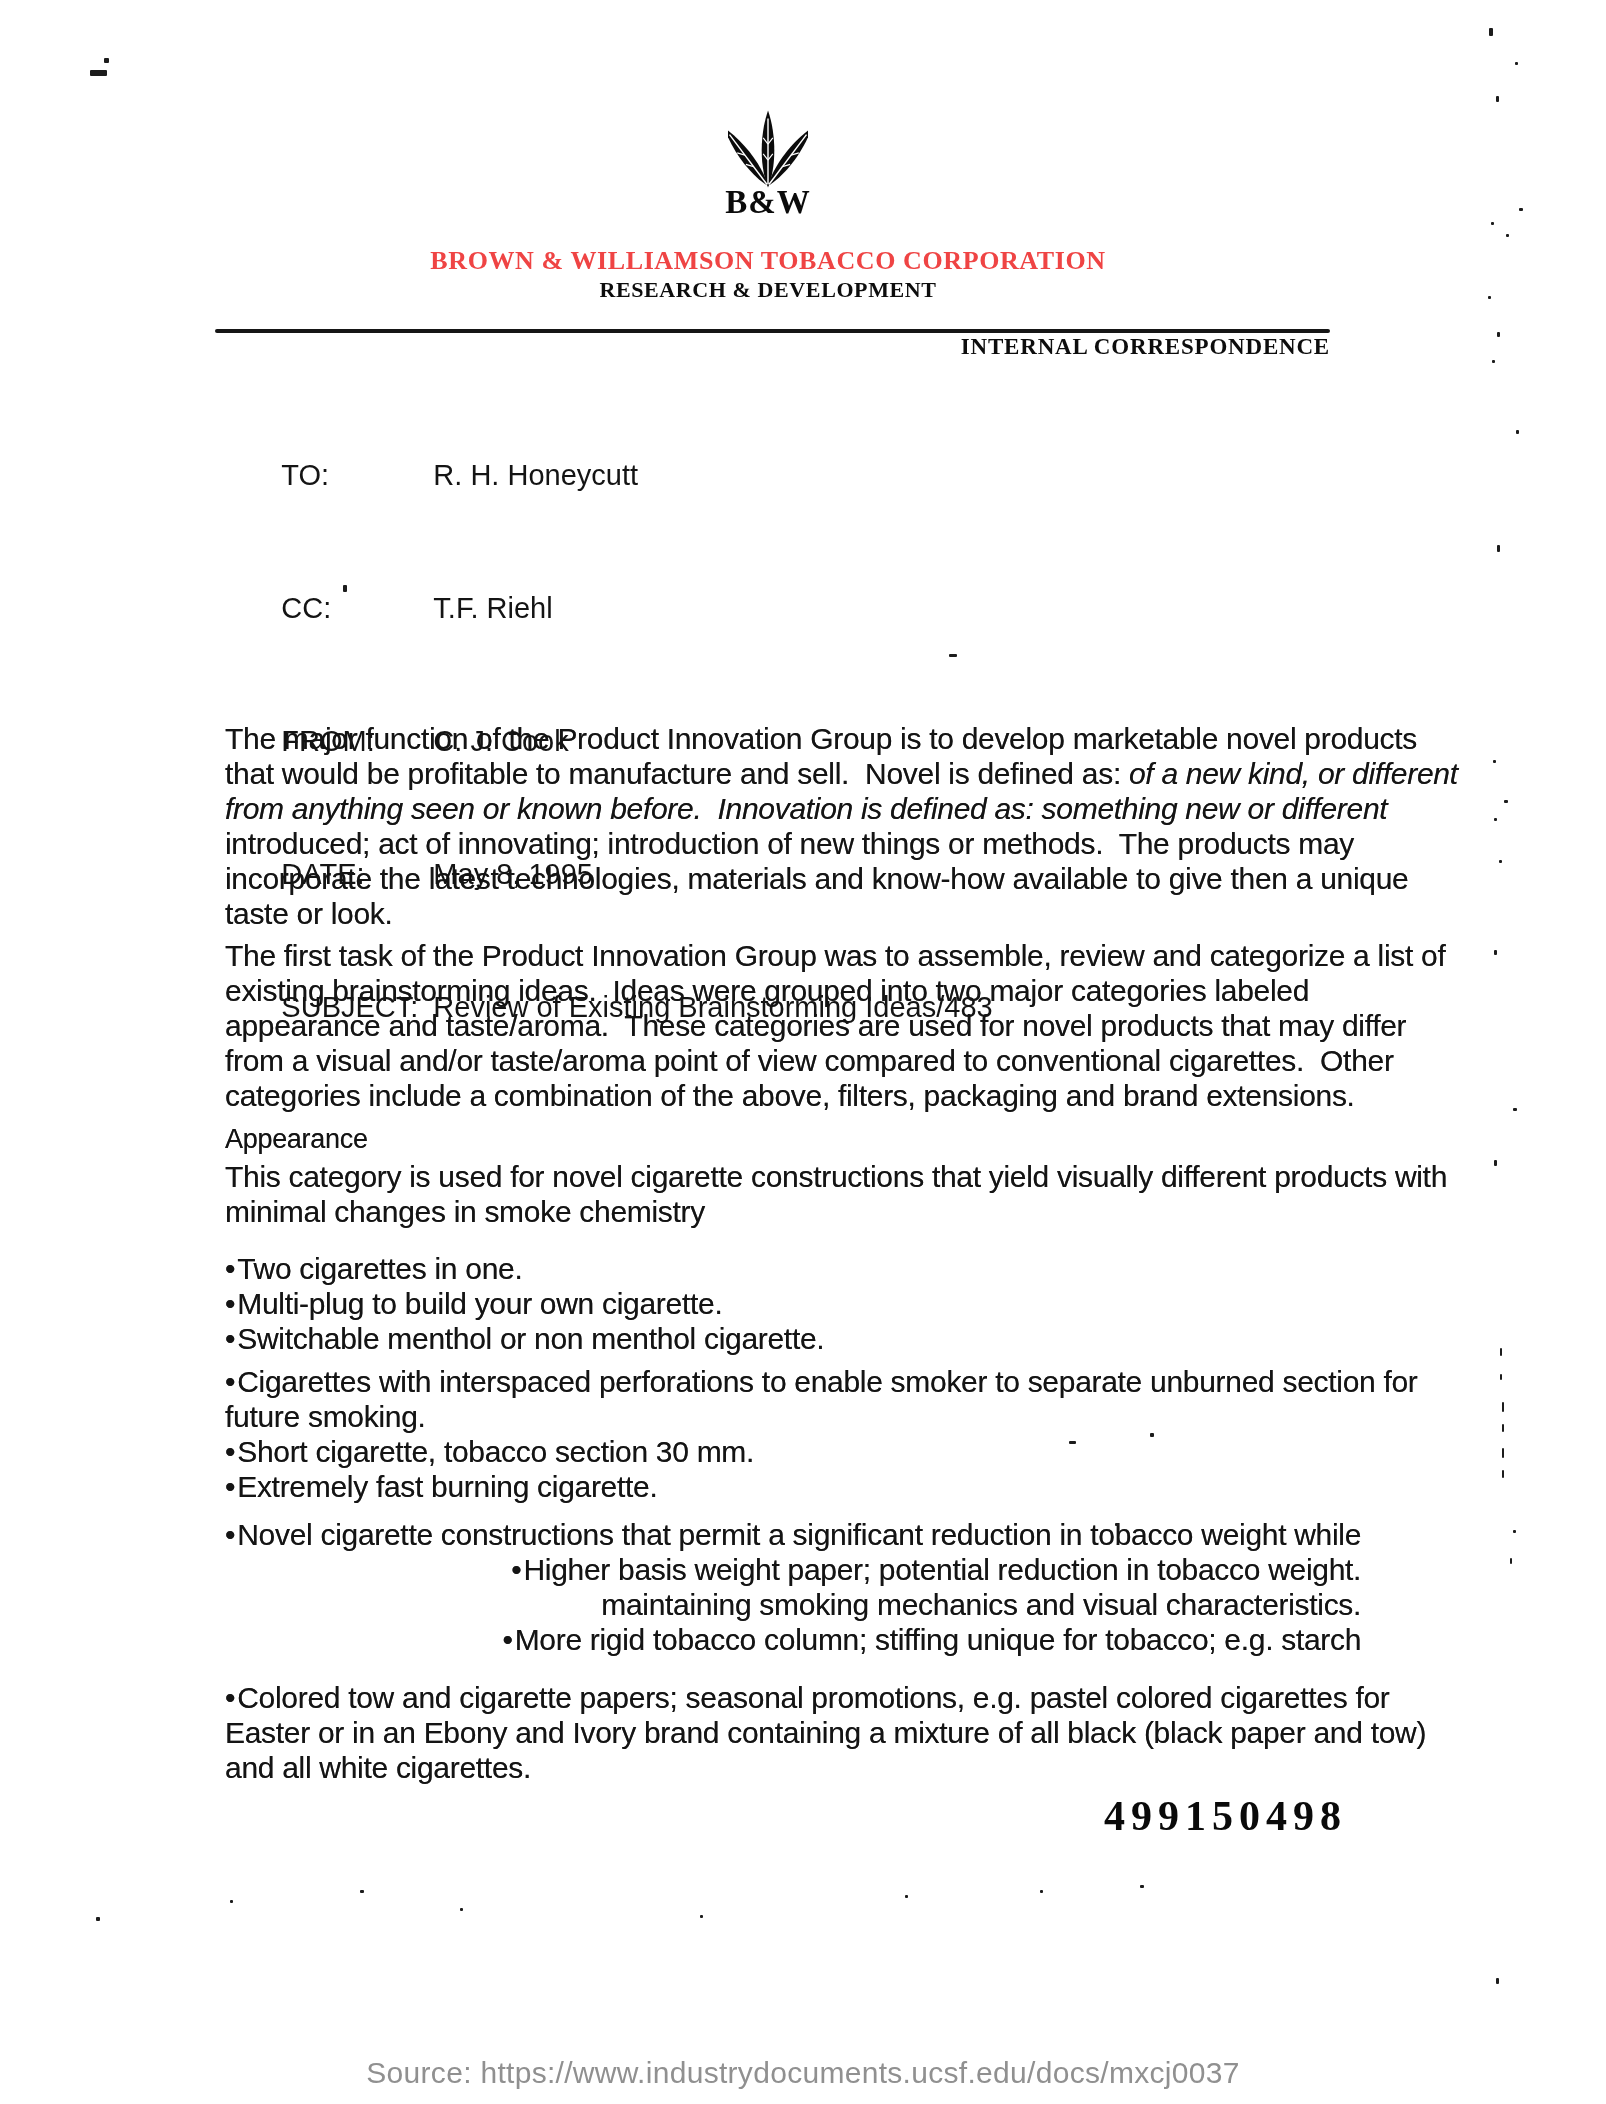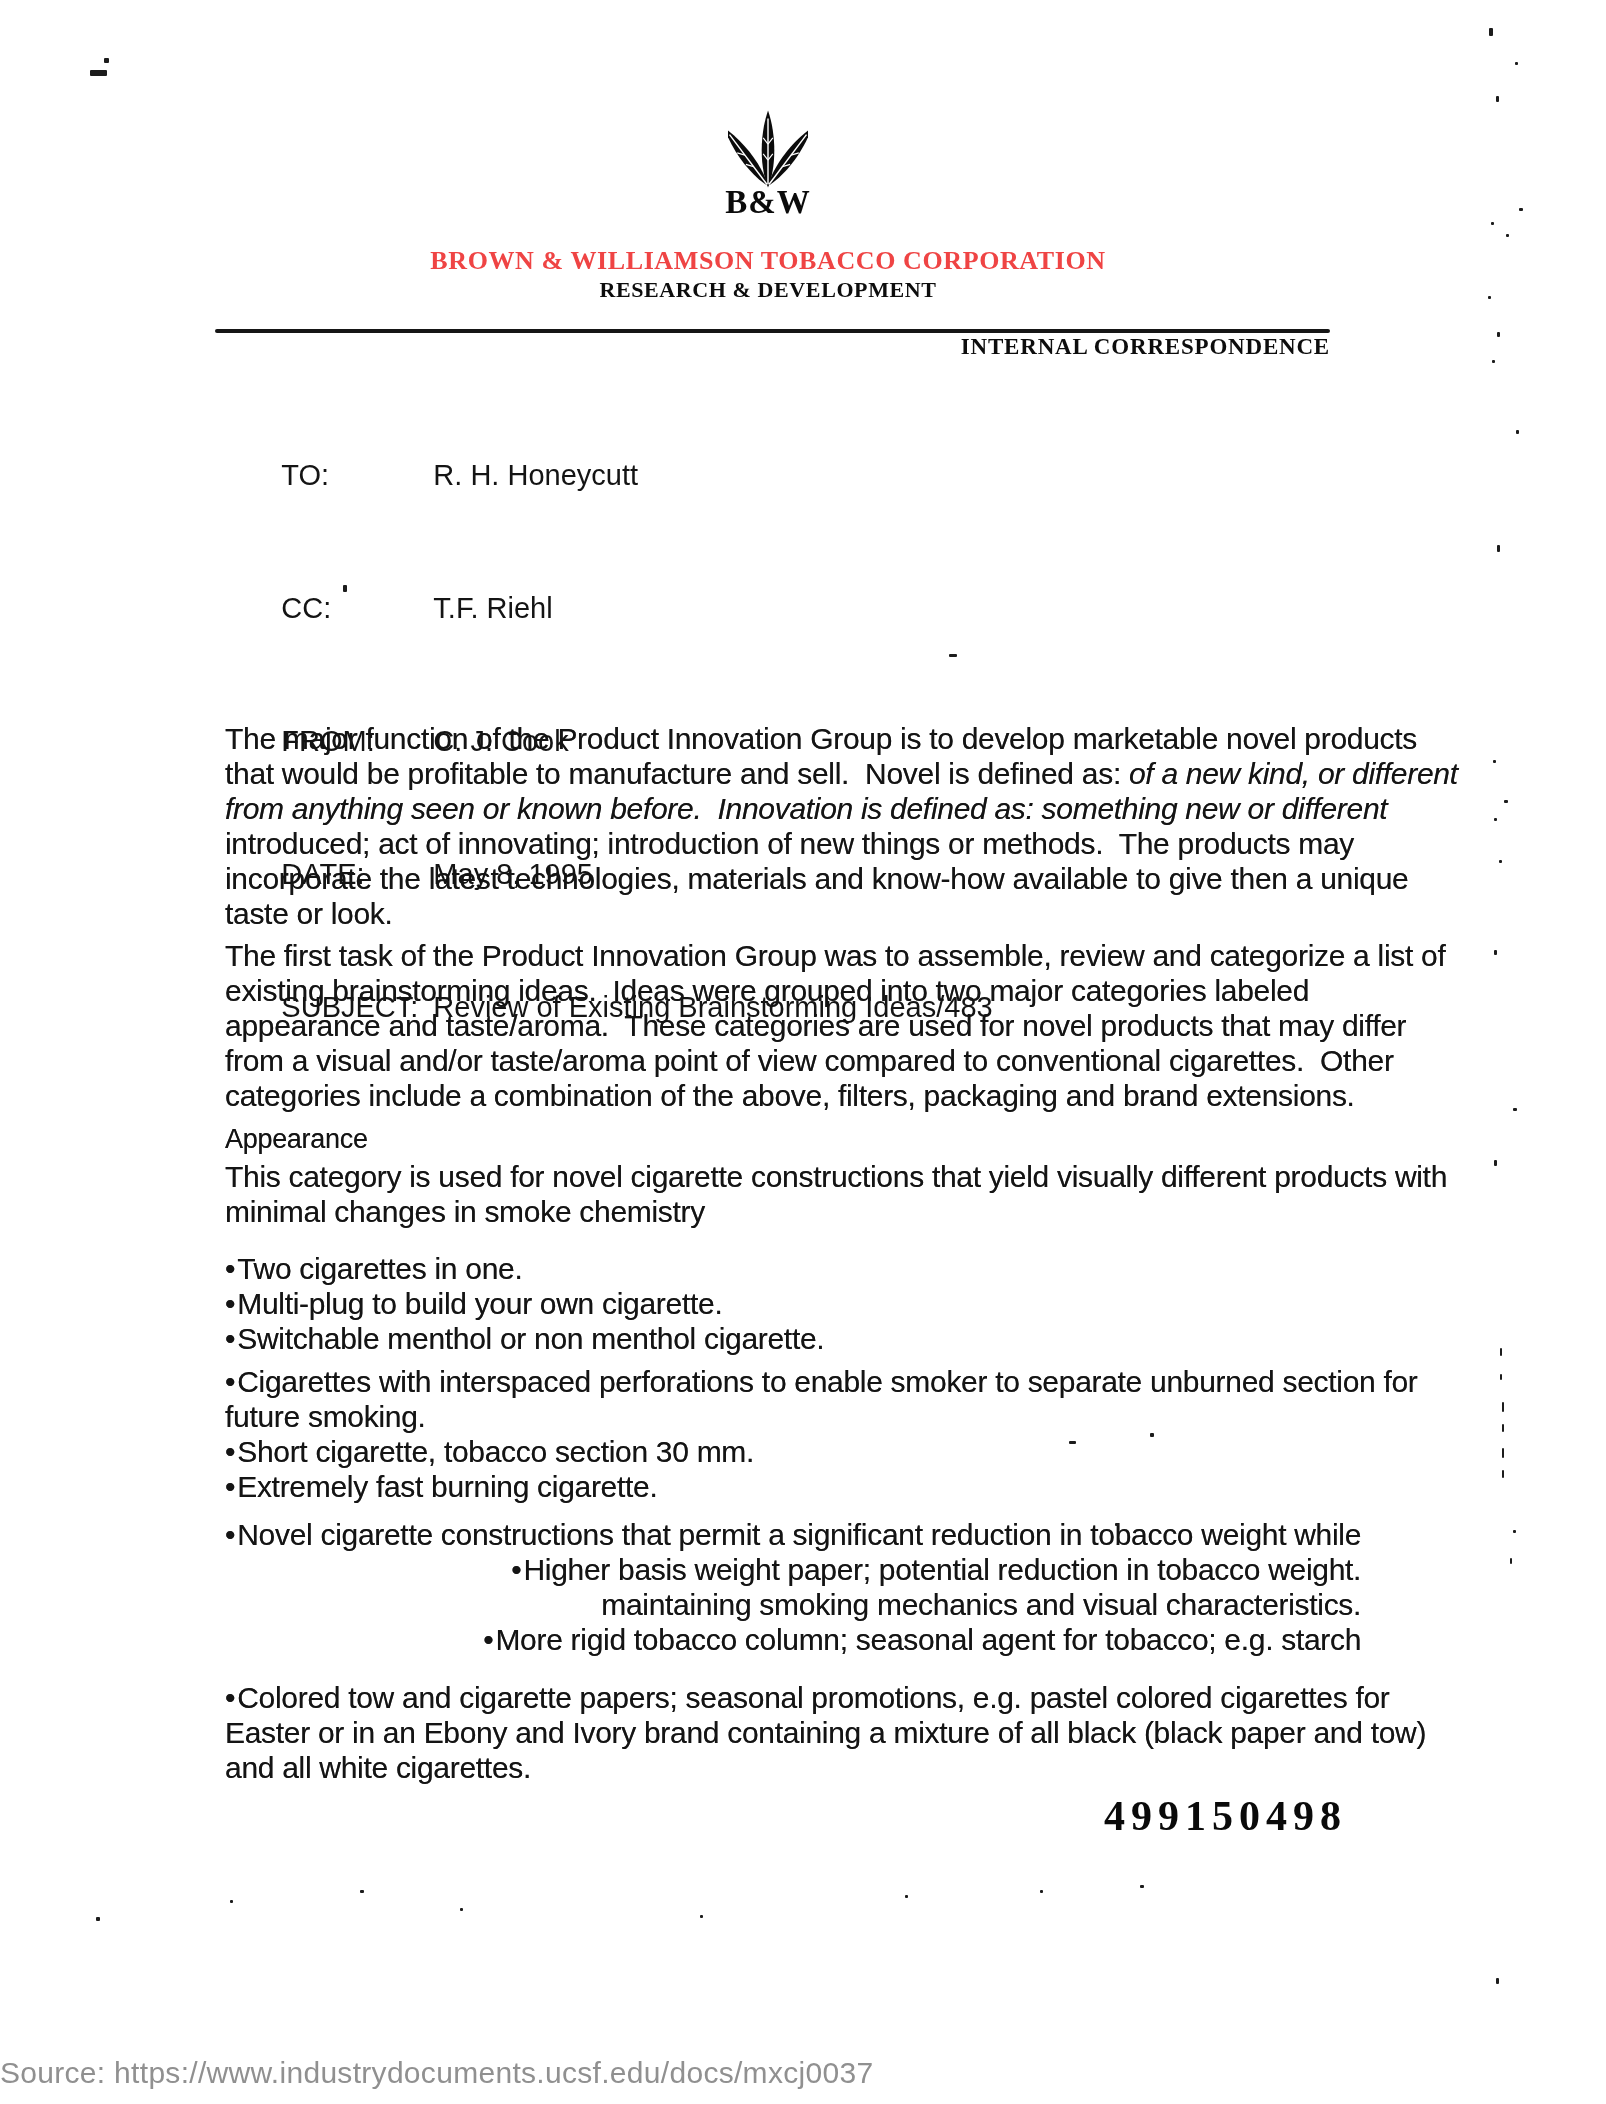--- a/index.html
+++ b/index.html
@@ -61,21 +61,21 @@
   .bg3{position:absolute;left:225px;top:1680px;}
   .bdot{margin-right:2px;}
   
   .stamp{
     position:absolute;left:1104px;top:1792px;
     font-family:"Liberation Serif",serif;font-weight:bold;font-size:42px;
     letter-spacing:6px;color:#0a0a0a;
   }
   
   .footer-source{
-    position:absolute;left:0;top:2056px;width:1606px;
+    position:absolute;left:0;top:2056px;width:1606px;text-align:center;
     font-size:30px;color:#909090;letter-spacing:0.3px;
   }
   
   .speck{position:absolute;background:#1c1c1c;border-radius:1px;}
 </style>
 </head>
 <body>
 
 <div class="page">
 
@@ -152,21 +152,21 @@
   <div class="bodytext bg1">
       <div class="t-line"><span class="bdot">•</span><span>Cigarettes with interspaced perforations to enable smoker to separate unburned section for</span></div>
       <div class="t-line"><span>future smoking.</span></div>
       <div class="t-line"><span class="bdot">•</span><span>Short cigarette, tobacco section 30 mm.</span></div>
       <div class="t-line"><span class="bdot">•</span><span>Extremely fast burning cigarette.</span></div>
     </div>
   <div class="bodytext bg2">
       <div class="t-line"><span class="bdot">•</span><span>Novel cigarette constructions that permit a significant reduction in tobacco weight while</span></div>
       <div class="t-line"><span class="bdot">•</span><span>Higher basis weight paper; potential reduction in tobacco weight.</span></div>
       <div class="t-line"><span>maintaining smoking mechanics and visual characteristics.</span></div>
-      <div class="t-line"><span class="bdot">•</span><span>More rigid tobacco column; seasonal agent for tobacco; e.g. starch</span></div>
+      <div class="t-line"><span class="bdot">•</span><span>More rigid tobacco column; stiffing unique for tobacco; e.g. starch</span></div>
     </div>
   <div class="bodytext bg3">
       <div class="t-line"><span class="bdot">•</span><span>Colored tow and cigarette papers; seasonal promotions, e.g. pastel colored cigarettes for</span></div>
       <div class="t-line"><span>Easter or in an Ebony and Ivory brand containing a mixture of all black (black paper and tow)</span></div>
       <div class="t-line"><span>and all white cigarettes.</span></div>
     </div>
 
   <div class="stamp">499150498</div>
 
   <div class="footer-source">Source: https://www.industrydocuments.ucsf.edu/docs/mxcj0037</div>

